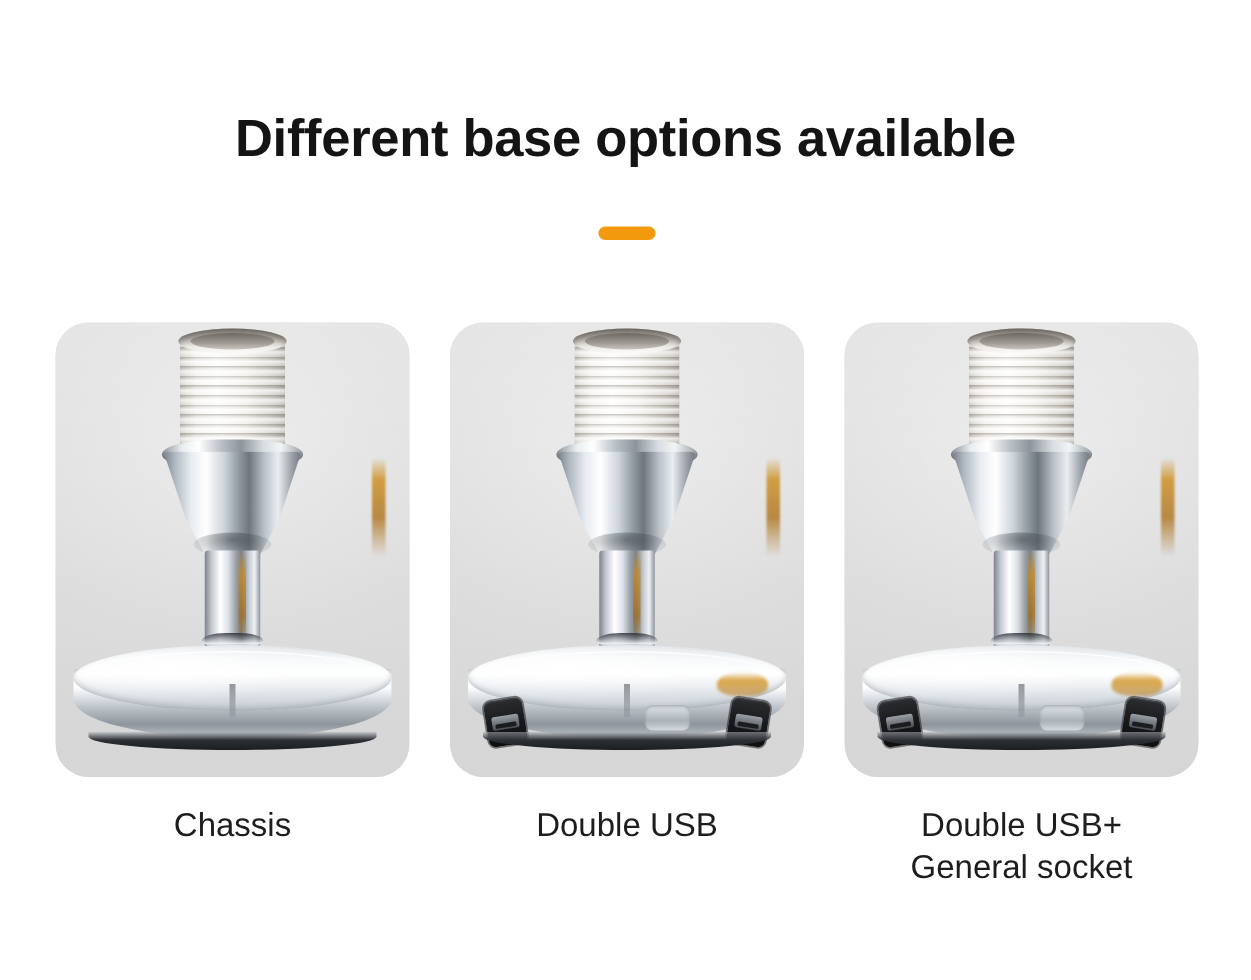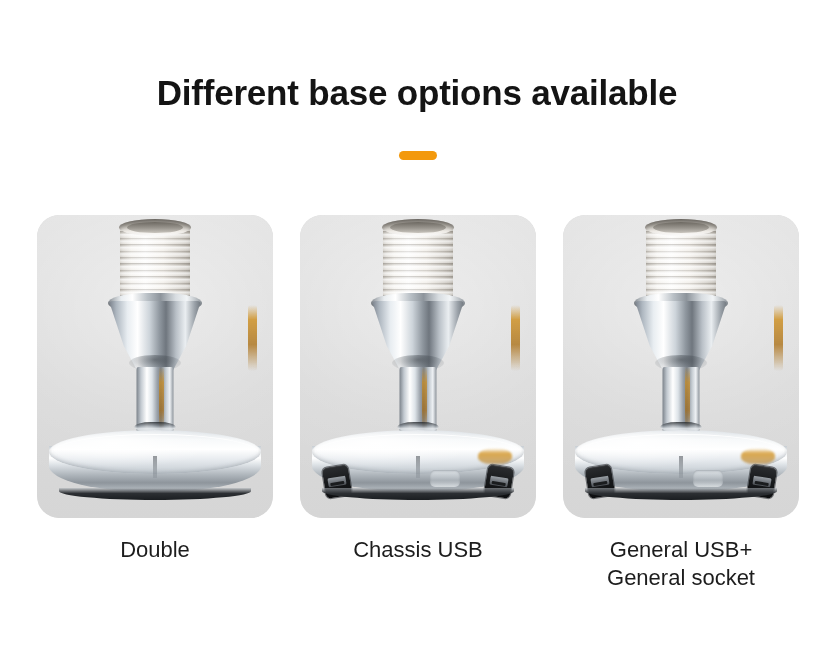--- a/index.html
+++ b/index.html
@@ -449,24 +449,24 @@
           </div>
           <div class="base-foot"></div>
         </div>
       </div>
     </div>
 
   </div>
 
   <div class="captions">
     <div class="caption">
-      <span>Double</span>
+      <span>Chassis</span>
     </div>
     <div class="caption">
-      <span>Chassis USB</span>
+      <span>Double USB</span>
     </div>
     <div class="caption">
-      <span>General USB+</span>
+      <span>Double USB+</span>
       <span class="line2">General socket</span>
     </div>
   </div>
 
 </div>
 
 </body></html>

